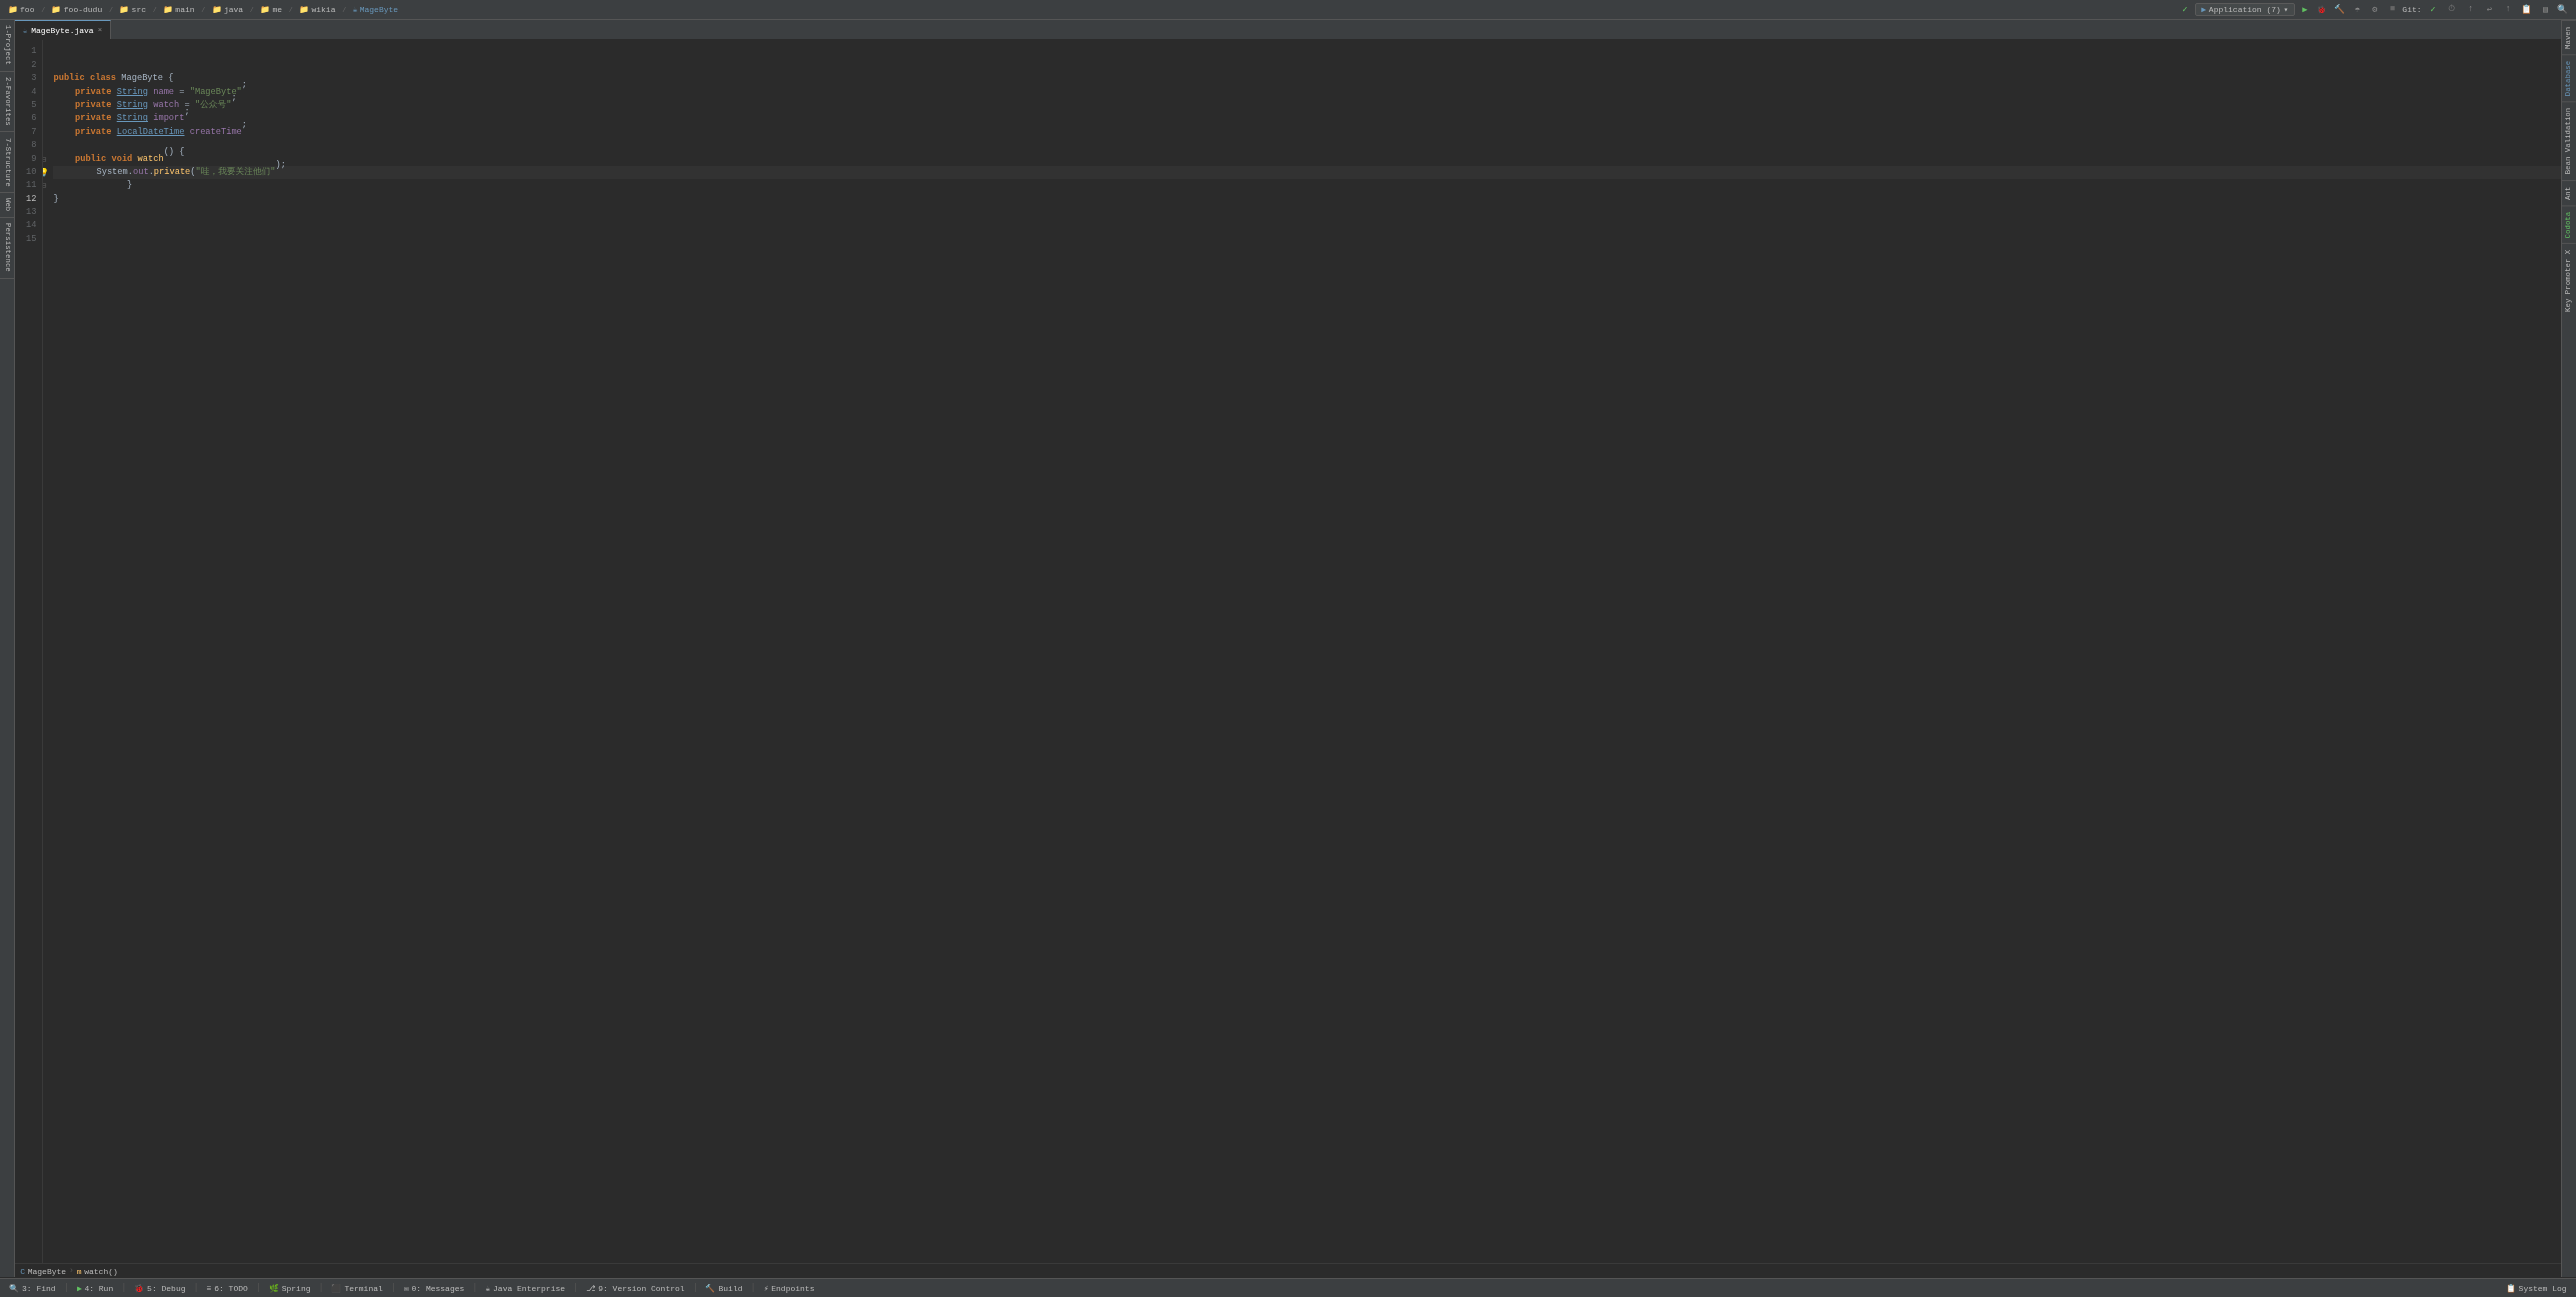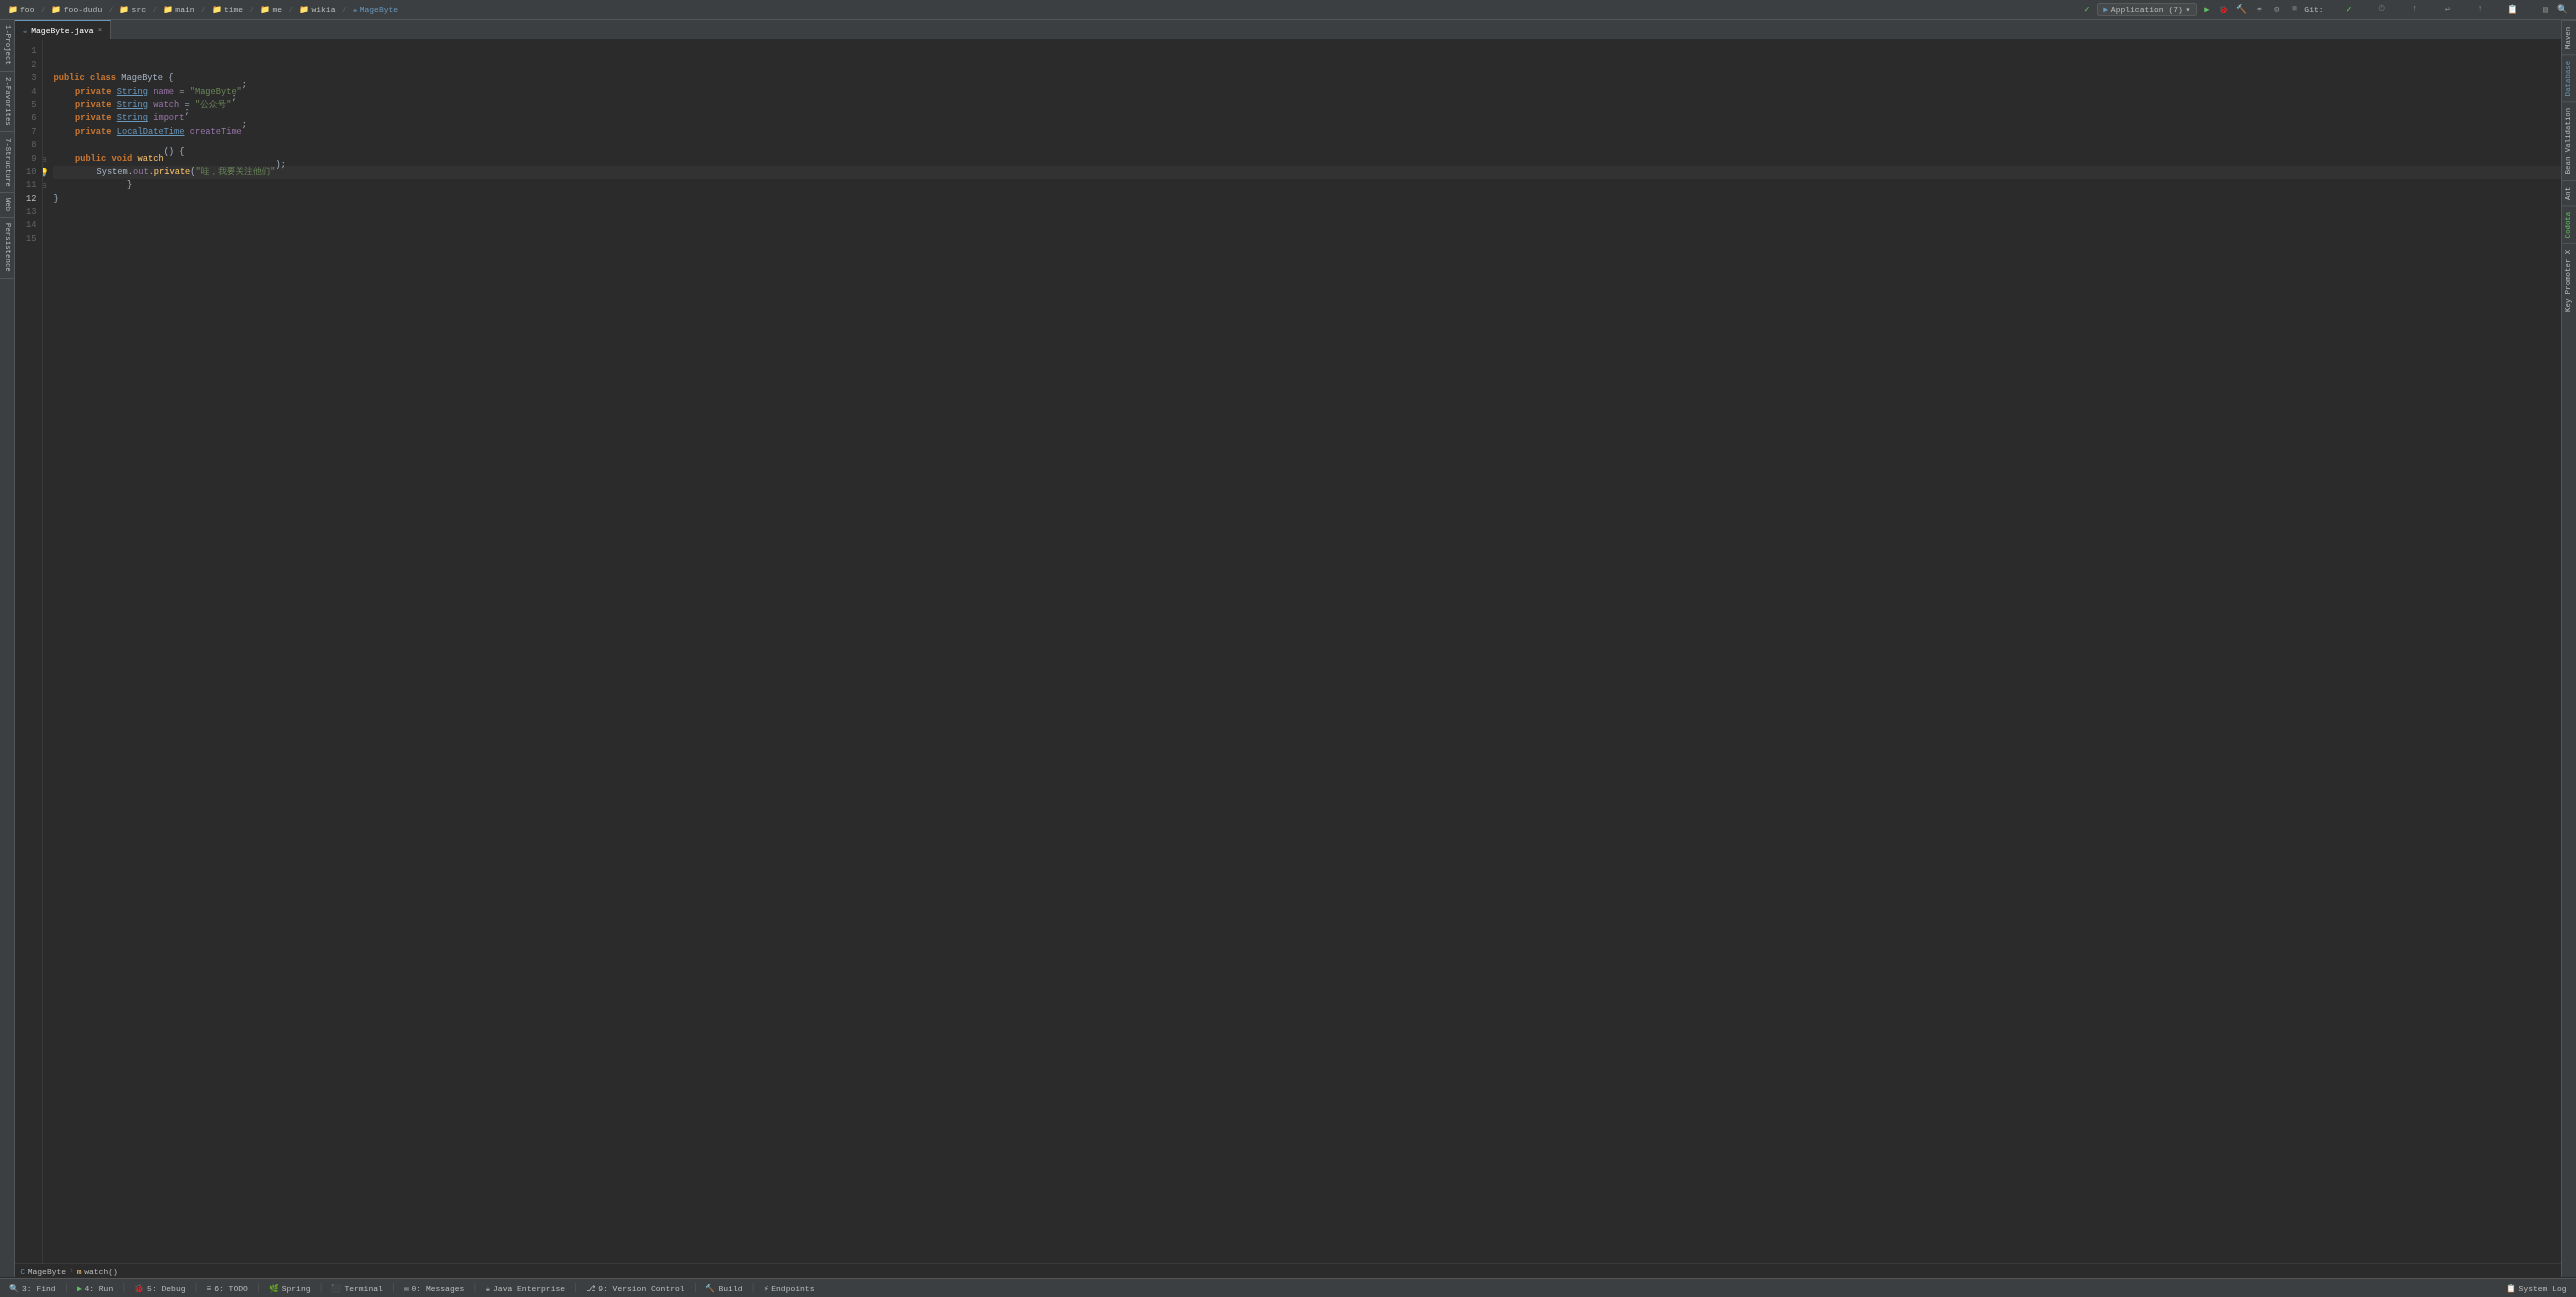--- a/index.html
+++ b/index.html
@@ -59,21 +59,21 @@
       height: 14.8px;
       display: flex;
       align-items: center;
       justify-content: center;
       cursor: pointer;
       border-radius: 2px;
       font-size: 8.7px;
     }
     .toolbar-btn.green { color: #61c161; }
     .toolbar-btn.gray { color: #888; }
-    .git-section { color: #bbb; font-size: 8px; display: flex; align-items: center; gap: 18px; }
+    .git-section { color: #bbb; font-size: 8px; display: flex; align-items: center; gap: 4px; }
 
     
     #right-panel {
       position: absolute;
       right: 0;
       top: 20px;
       width: 14.8px;
       bottom: 20px;
       background: #3c3f41;
       border-left: 0.7px solid #555;
@@ -309,21 +309,21 @@
     <span>src</span>
   </div>
   <span class="nav-sep">/</span>
   <div class="nav-item">
     <span>📁</span>
     <span>main</span>
   </div>
   <span class="nav-sep">/</span>
   <div class="nav-item">
     <span>📁</span>
-    <span>time</span>
+    <span>java</span>
   </div>
   <span class="nav-sep">/</span>
   <div class="nav-item">
     <span>📁</span>
     <span>me</span>
   </div>
   <span class="nav-sep">/</span>
   <div class="nav-item">
     <span>📁</span>
     <span>wikia</span>

